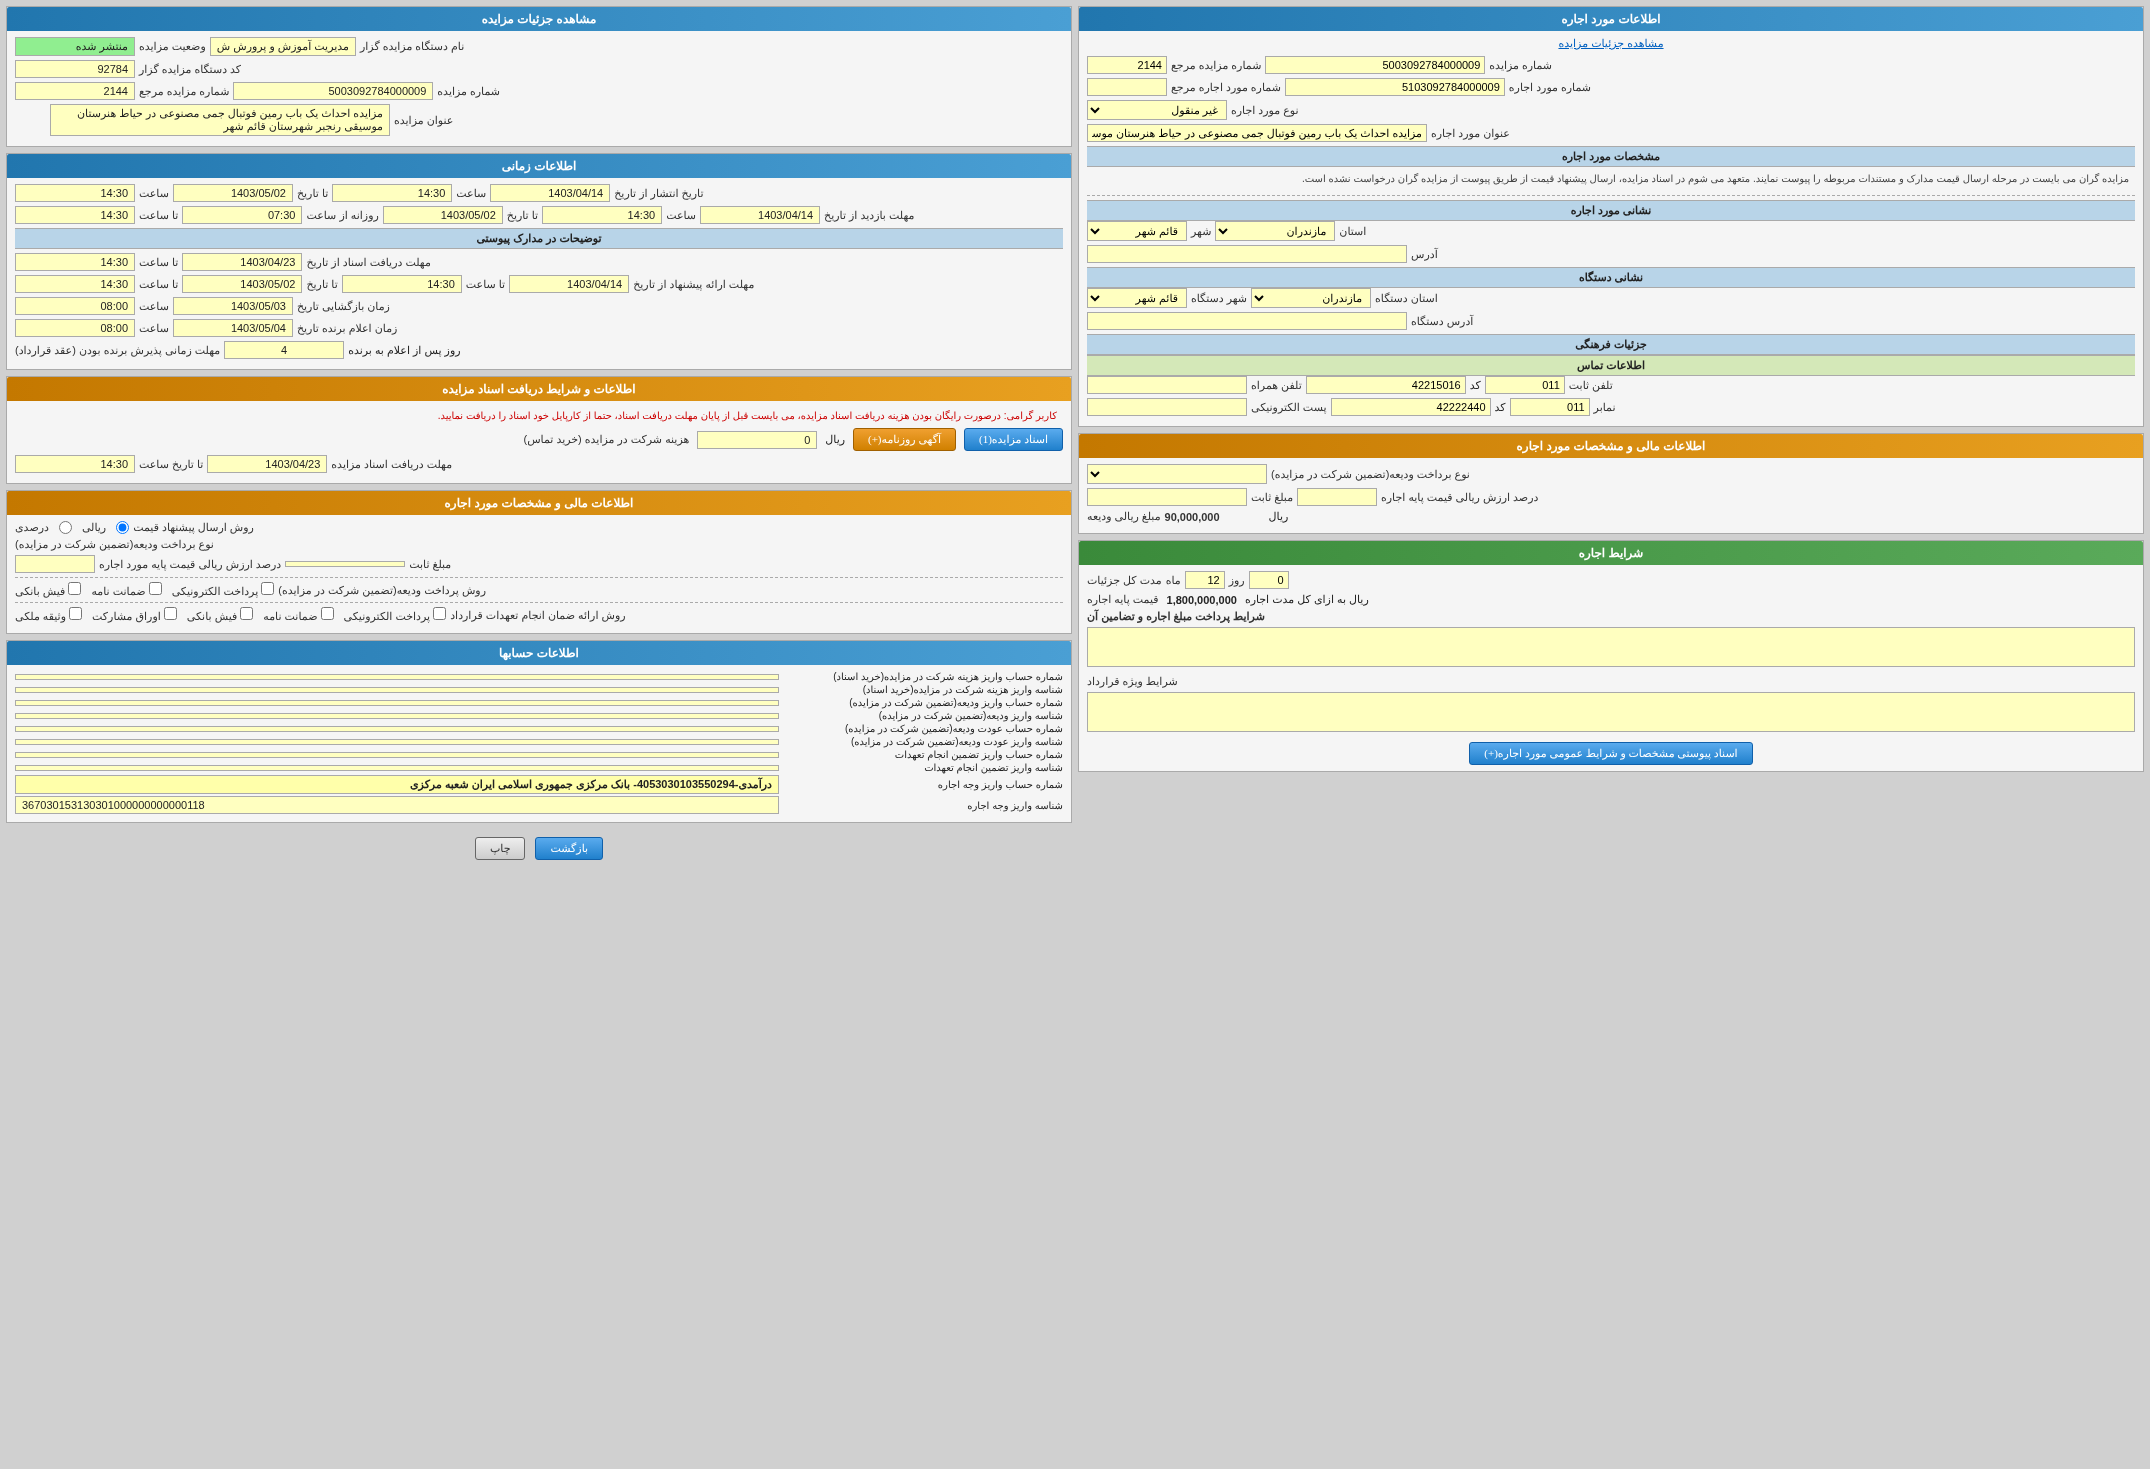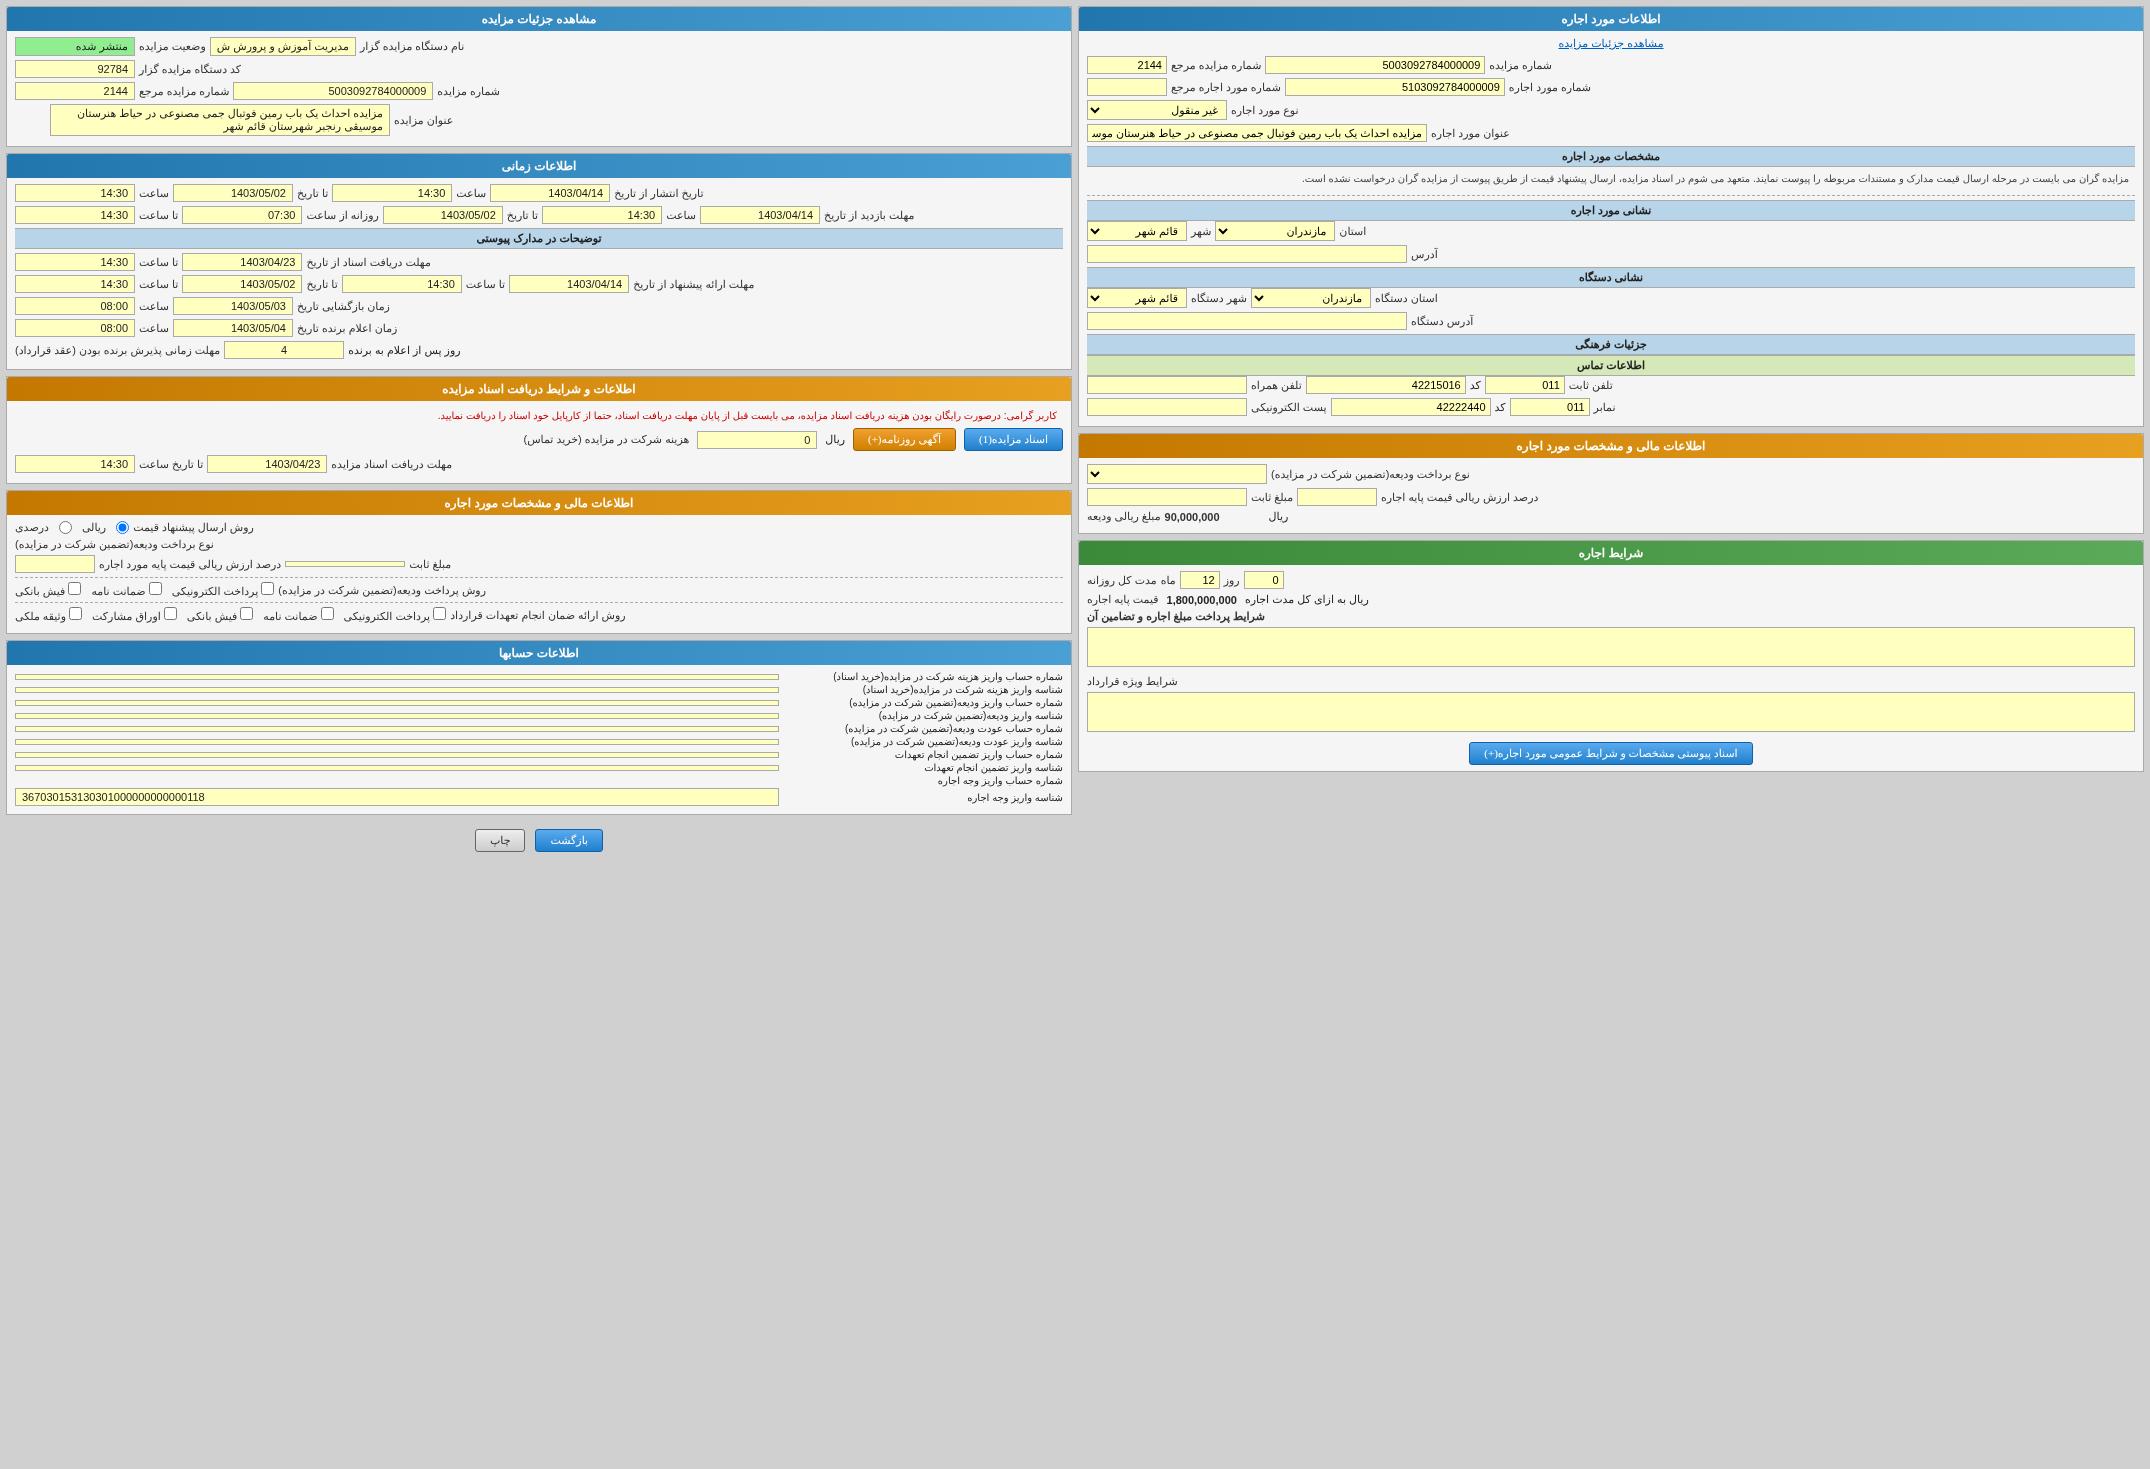--- a/index.html
+++ b/index.html
@@ -290,21 +290,21 @@
     </div>
 
     <div class="section">
       <div class="section-header green">شرایط اجاره</div>
       <div class="section-body">
         <div class="form-row" style="justify-content:flex-end;">
           <input type="text" class="input-yellow" style="width: 40px;" value="0">
           <label>روز</label>
           <input type="text" class="input-yellow" style="width: 40px;" value="12">
           <label>ماه</label>
-          <label>مدت کل روزانه</label>
+          <label>مدت کل جزئیات</label>
         </div>
         <div class="form-row" style="justify-content:flex-end;">
           <span>ریال به ازای کل مدت اجاره</span>
           <span style="font-weight:bold; margin:0 4px;">1,800,000,000</span>
           <label>قیمت پایه اجاره</label>
         </div>
         <div class="form-row" style="justify-content:flex-end;">
           <label style="font-weight:bold;">شرایط پرداخت مبلغ اجاره و تضامین آن</label>
         </div>
         <textarea class="textarea-field" style=""></textarea>
@@ -532,20 +532,21 @@
           <div class="account-row">
             <label>شماره حساب واریز تضمین انجام تعهدات</label>
       <span class="val-box"></span>
           </div>
           <div class="account-row">
             <label>شناسه واریز تضمین انجام تعهدات</label>
       <span class="val-box"></span>
           </div>
           <div class="account-row">
             <label style="min-width:280px; font-size:10px;">شماره حساب واریز وجه اجاره</label>
+    <span class="val-box" style="flex:1; font-weight:bold; background:#ffffaa;">درآمدی-4053030103550294- بانک مرکزی جمهوری اسلامی ایران شعبه مرکزی</span>
           </div>
           <div class="account-row">
             <label style="min-width:280px; font-size:10px;">شناسه واریز وجه اجاره</label>
     <span class="val-box" style="flex:1; direction:ltr; text-align:left;">367030153130301000000000000118</span>
           </div>
         </div>
     </div>
 
     <div style="display:flex; justify-content:center; gap:10px; padding:8px 0;">
       <button class="btn btn-blue">بازگشت</button>

